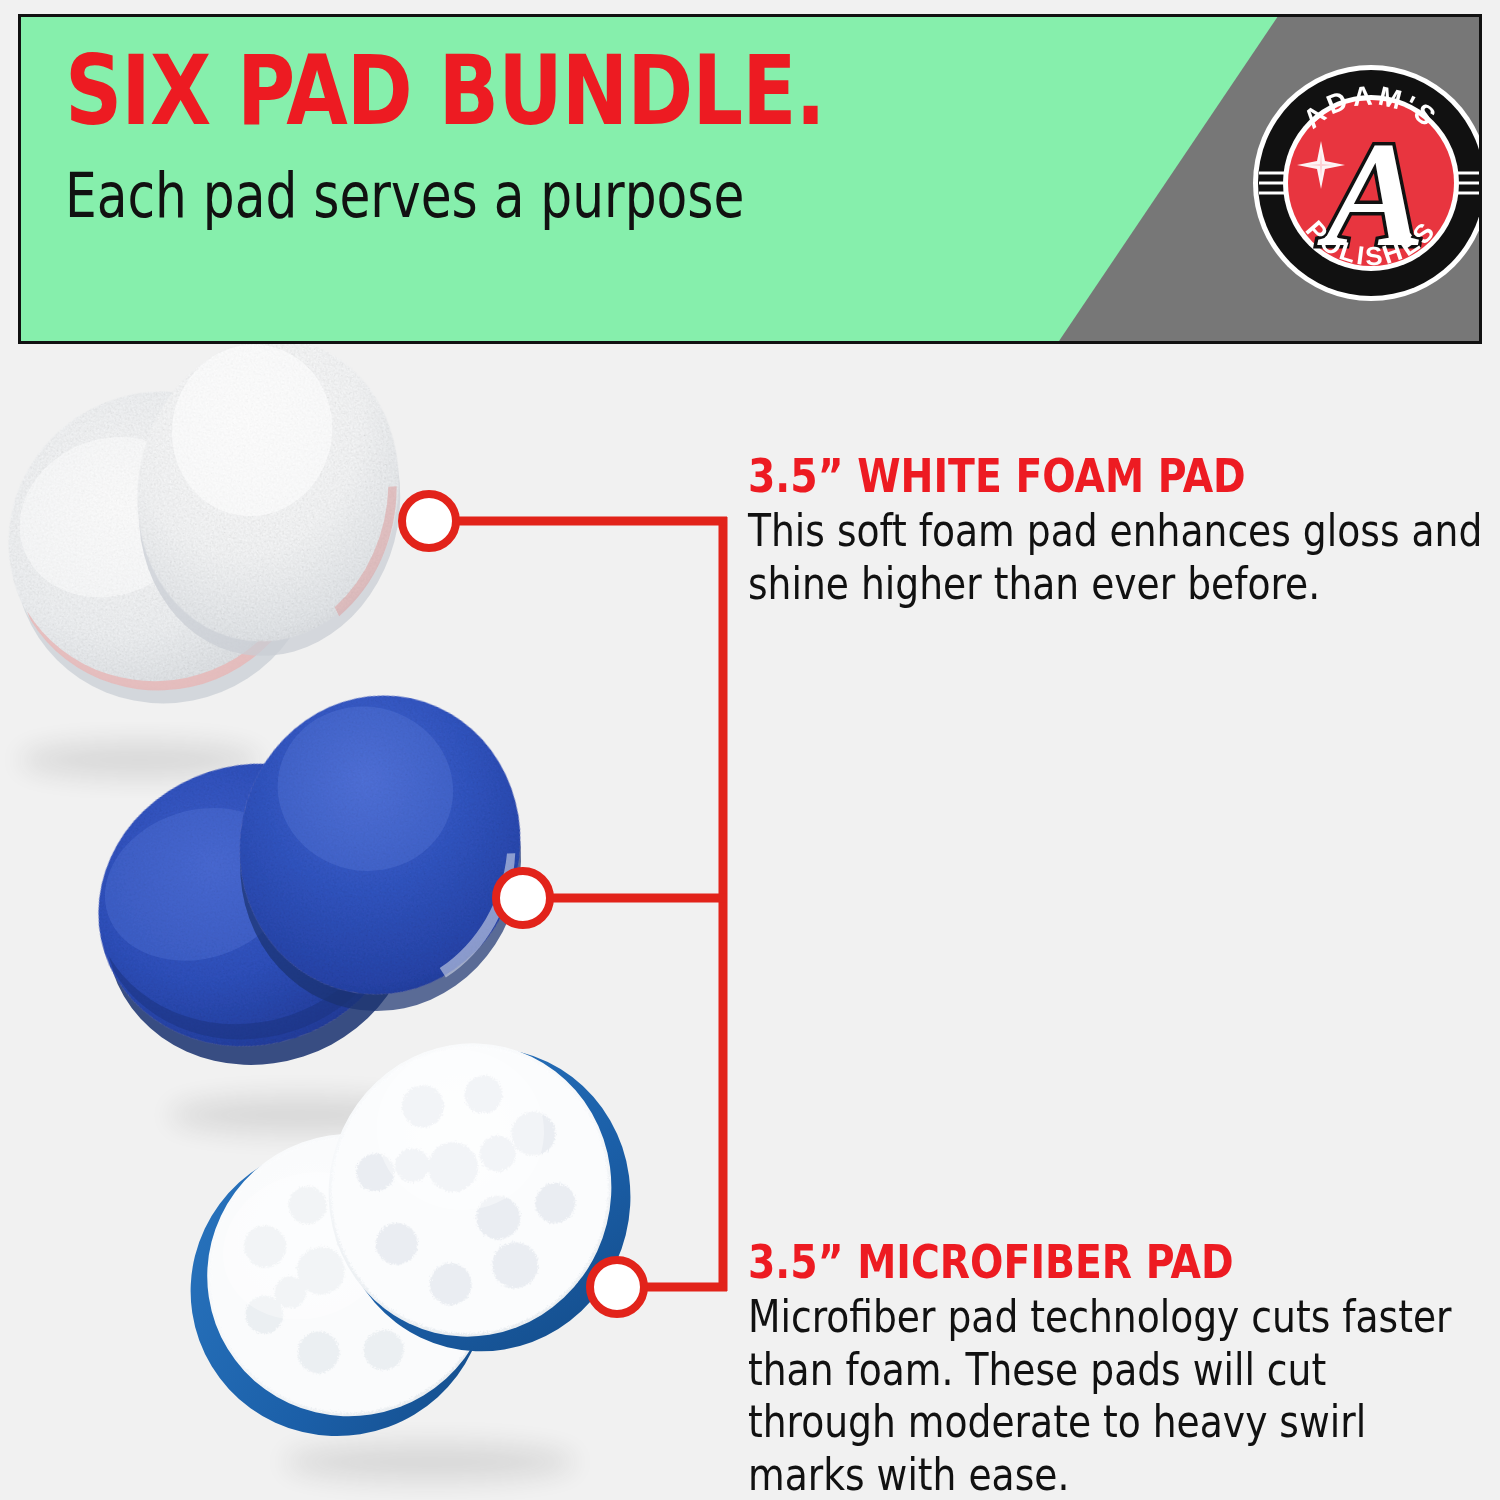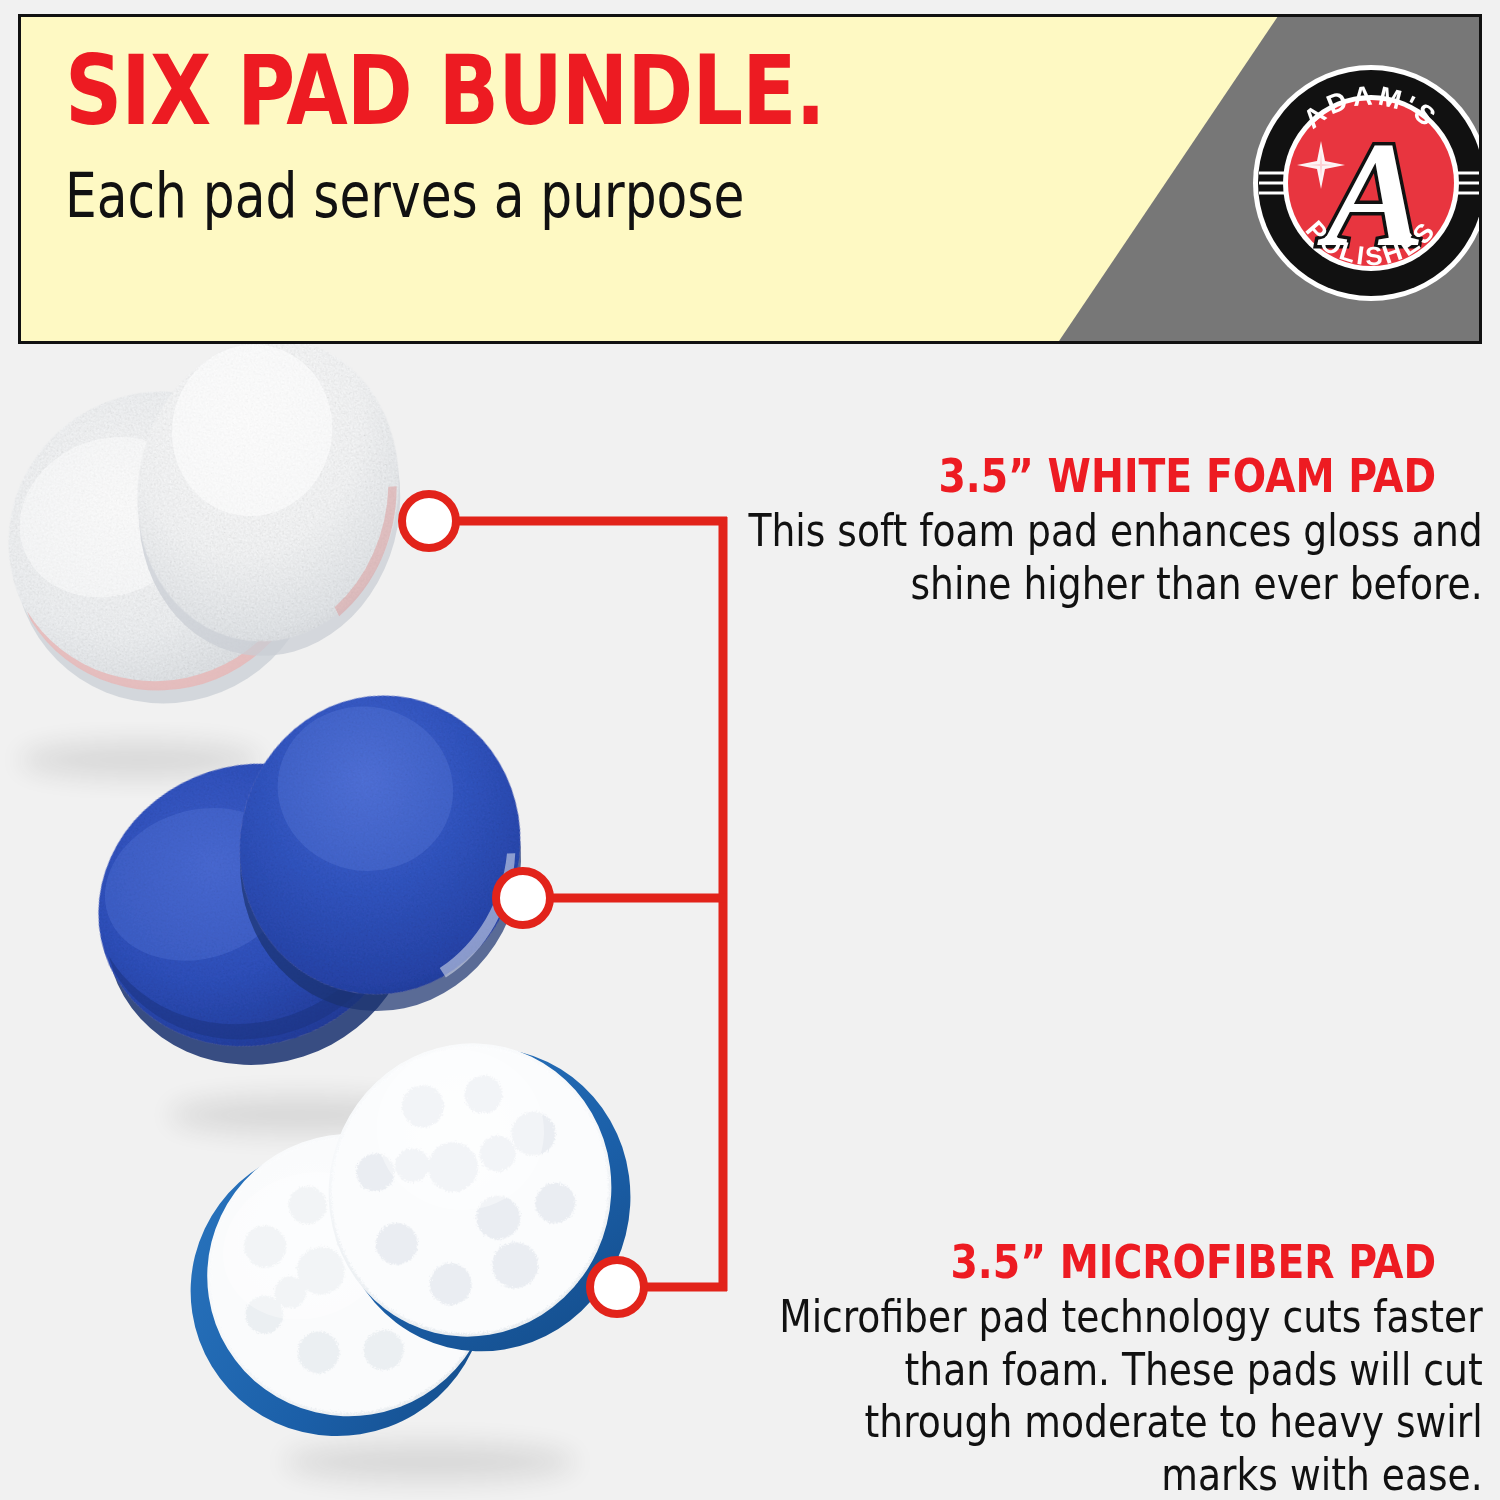--- a/index.html
+++ b/index.html
@@ -7,21 +7,21 @@
     width:1500px;height:1500px;
     background:#f2f2f2;
     font-family:"Liberation Sans", sans-serif;
     overflow:hidden;
   }
   #stage{position:relative;width:1500px;height:1500px;background:#f1f1f1;overflow:hidden;}
 
   
   .header-box{
     position:absolute;left:18px;top:14px;width:1464px;height:330px;
-    border:3px solid #111;background:#fef9c3;box-sizing:border-box;overflow:hidden;
+    border:3px solid #111;background:#86efac;box-sizing:border-box;overflow:hidden;
   }
   .gray-wedge{
     position:absolute;right:0;top:0;width:420px;height:100%;
     background:#777777;
     clip-path:polygon(52% 0%, 100% 0%, 100% 100%, 0% 100%);
   }
   .title-wrap{position:absolute;left:44px;top:26px;}
   .big-title{
     font-family:"Liberation Sans Narrow","DejaVu Sans Condensed","Liberation Sans",sans-serif;
     font-weight:bold;font-size:96px;line-height:1.0;color:#ED1B22;
@@ -38,21 +38,21 @@
   
   .logo{position:absolute;left:1230px;top:46px;width:240px;height:240px;}
 
   
   .conn-svg{position:absolute;left:0;top:0;width:1500px;height:1500px;pointer-events:none;}
 
   
   .pads-svg{position:absolute;left:0;top:0;width:1500px;height:1500px;}
 
   
-  .info{position:absolute;left:748px;width:740px;text-align:right;}
+  .info{position:absolute;left:748px;width:740px;}
   .info h3{
     font-family:"Liberation Sans Narrow","DejaVu Sans Condensed","Liberation Sans",sans-serif;
     font-weight:bold;font-size:47px;line-height:1.0;color:#ED1B22;margin:0 0 6px 0;
     letter-spacing:0px;transform:scaleX(0.93);transform-origin:left center;white-space:nowrap;
   }
   .info p{
     font-family:"Liberation Sans Narrow","DejaVu Sans Condensed","Liberation Sans",sans-serif;
     font-weight:normal;font-size:45px;line-height:1.17;color:#111;margin:0;
     transform:scaleX(0.93);transform-origin:left top;
     width:790px;

